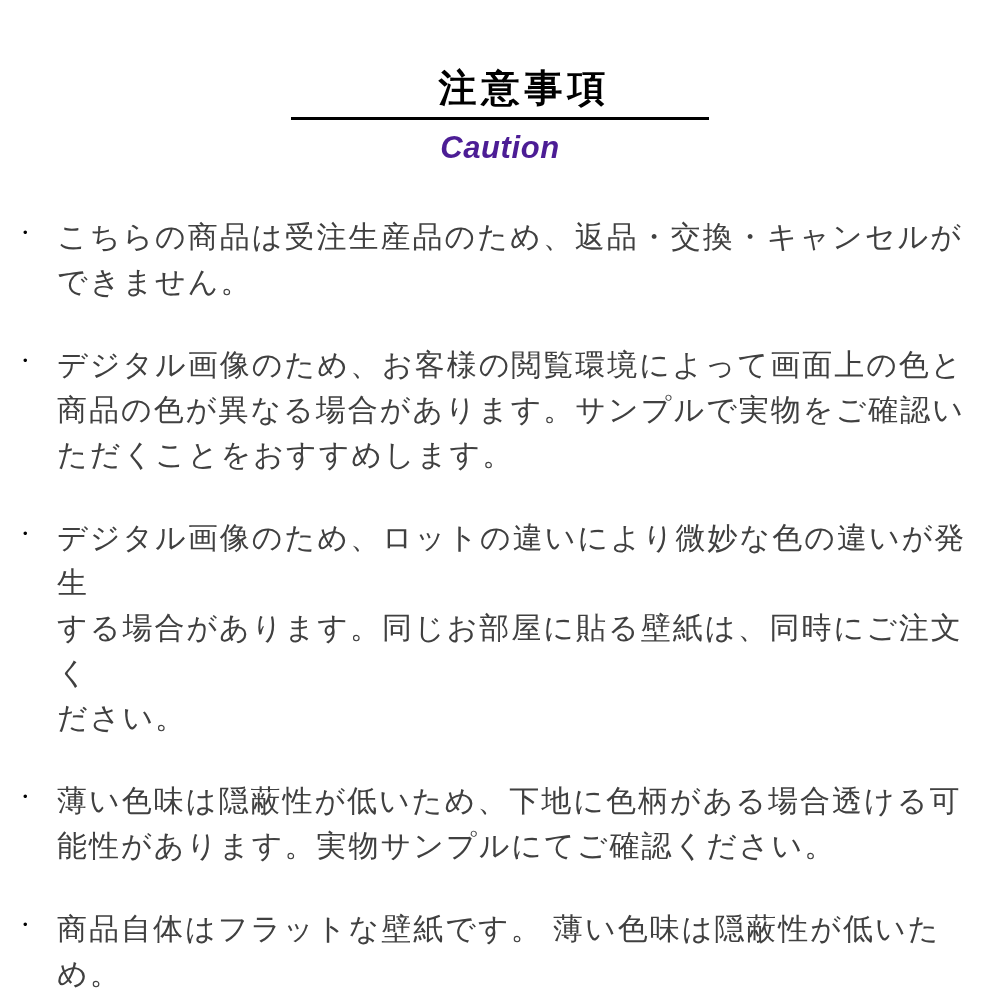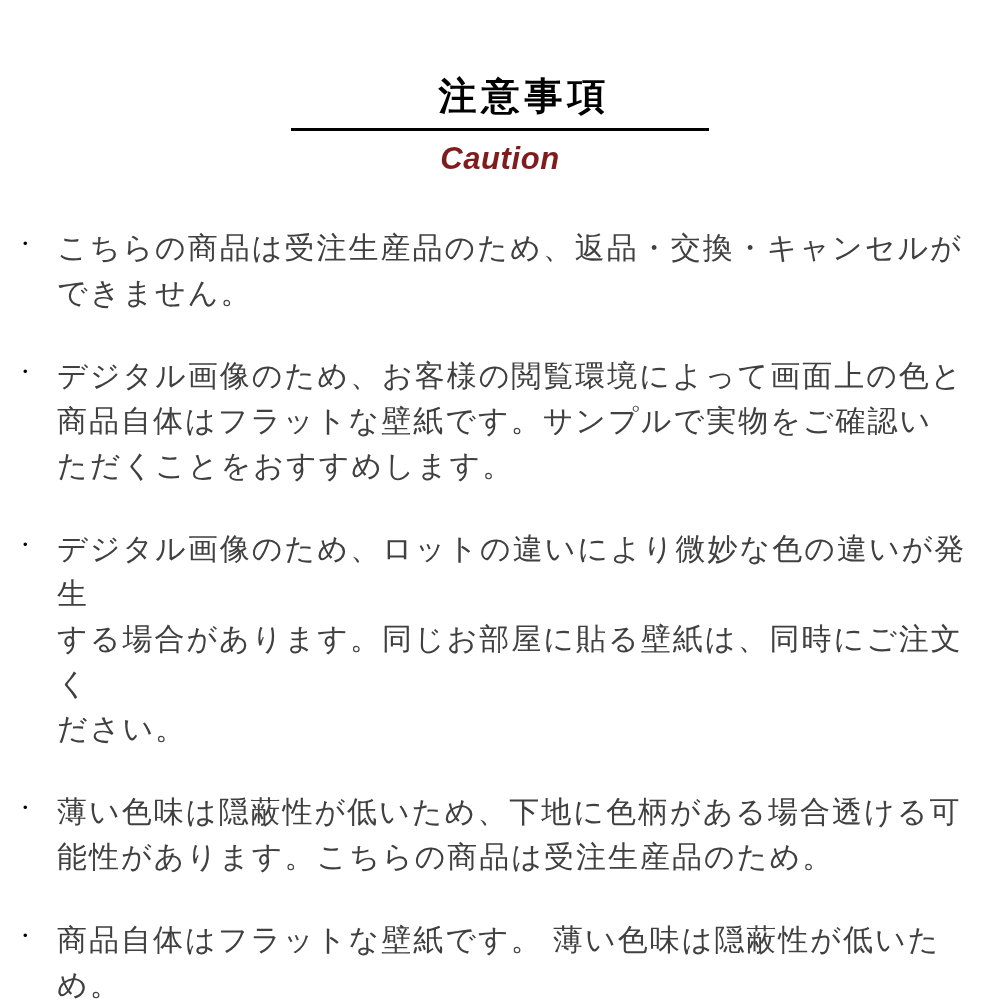--- a/index.html
+++ b/index.html
@@ -17,42 +17,42 @@
   .page {
     width: 1000px;
     height: 1000px;
     box-sizing: border-box;
   }
   header.caution-header {
     text-align: center;
     padding-top: 64px;
   }
   h1.title-ja {
-    margin: 8px;
+    margin: 0;
     font-size: 38px;
     line-height: 48px;
     font-weight: 800;
     letter-spacing: 0.13em;
     text-indent: 0.13em; 
     color: #000000;
     padding-left: 44px;
   }
   .title-rule {
     width: 418px;
     height: 3px;
     background: #000000;
     margin: 5px auto 7px auto;
   }
   .title-en {
     font-size: 31px;
     line-height: 42px;
     font-style: italic;
     font-weight: 600;
     letter-spacing: 0.02em;
-    color: #7f1d1d;
+    color: #4c1d95;
   }
   ul.caution-list {
     list-style: none;
     margin: 41px 0 0 0;
     padding: 0 24px 0 14px;
   }
   li.caution-item {
     display: flex;
     align-items: flex-start;
     margin: 0 0 30px 0;
@@ -86,33 +86,33 @@
 
   <ul class="caution-list">
     <li class="caution-item">
       <span class="bullet">・</span>
       <p class="item-text">こちらの商品は受注生産品のため、返品・交換・キャンセルが
 できません。</p>
     </li>
     <li class="caution-item">
       <span class="bullet">・</span>
       <p class="item-text">デジタル画像のため、お客様の閲覧環境によって画面上の色と
-商品自体はフラットな壁紙です。サンプルで実物をご確認い
+商品の色が異なる場合があります。サンプルで実物をご確認い
 ただくことをおすすめします。</p>
     </li>
     <li class="caution-item">
       <span class="bullet">・</span>
       <p class="item-text">デジタル画像のため、ロットの違いにより微妙な色の違いが発生
 する場合があります。同じお部屋に貼る壁紙は、同時にご注文く
 ださい。</p>
     </li>
     <li class="caution-item">
       <span class="bullet">・</span>
       <p class="item-text">薄い色味は隠蔽性が低いため、下地に色柄がある場合透ける可
-能性があります。こちらの商品は受注生産品のため。</p>
+能性があります。実物サンプルにてご確認ください。</p>
     </li>
     <li class="caution-item">
       <span class="bullet">・</span>
       <p class="item-text">商品自体はフラットな壁紙です。 薄い色味は隠蔽性が低いため。</p>
     </li>
     <li class="caution-item">
       <span class="bullet">・</span>
       <p class="item-text">オーダーシステムの都合上、1 平米単価 × 数量＝オーダー価格
 となるようになっています。</p>
     </li>

